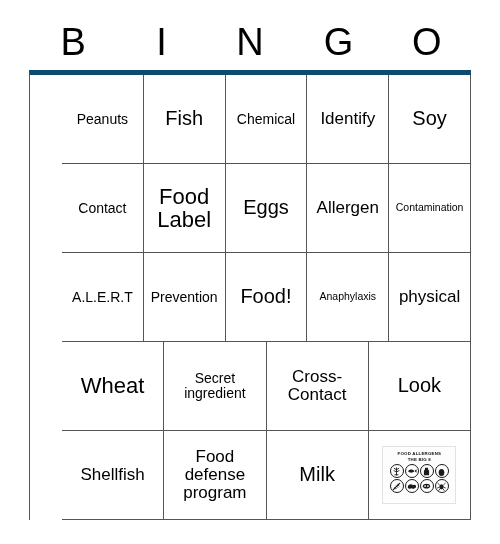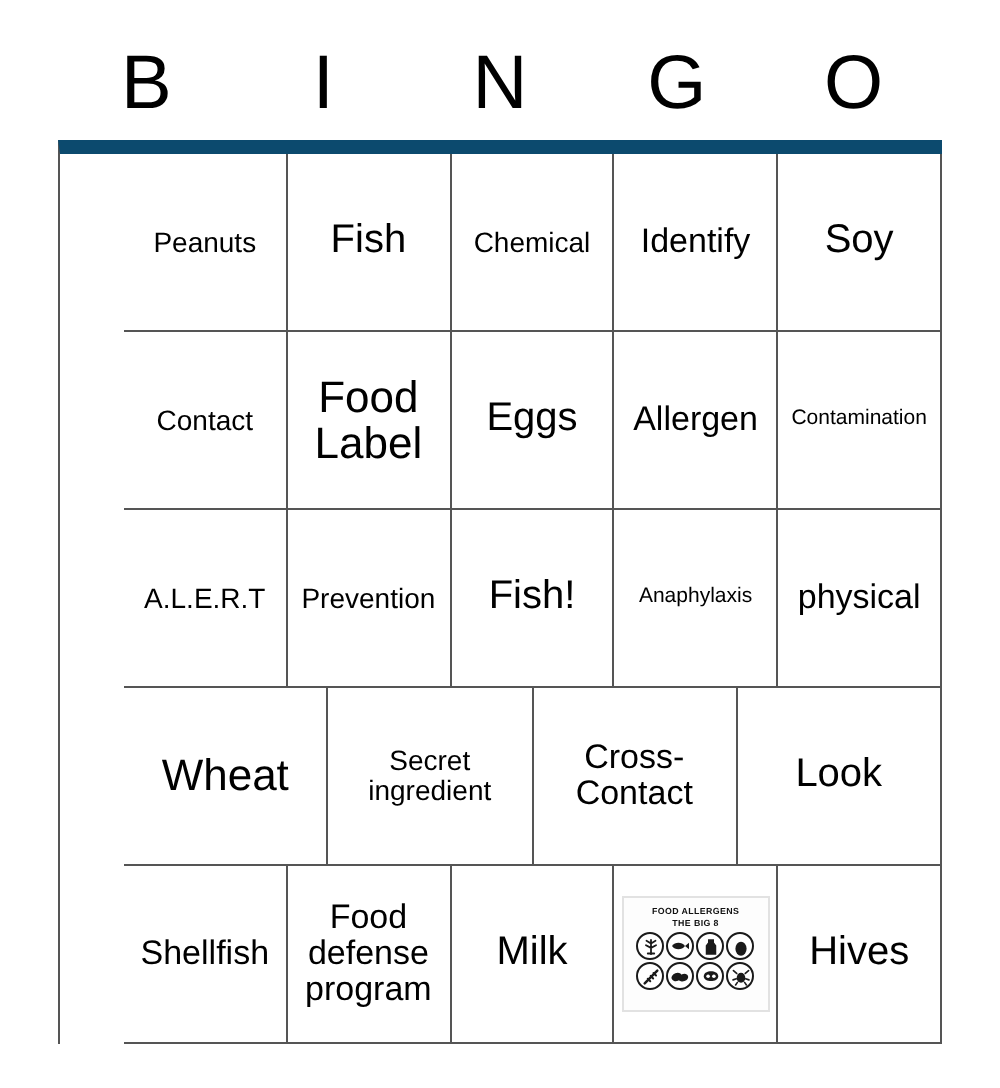--- a/index.html
+++ b/index.html
@@ -31,21 +31,21 @@
     align-items: center;
     justify-content: center;
     font-size: 38px;
     line-height: 1;
     font-weight: 400;
     color: #000;
     letter-spacing: 0;
   }
   .grid {
     width: 442px;
-    border-top: 7px solid #0c4a6e;
+    border-top: 5px solid #0c4a6e;
     border-left: 1px solid #555;
     box-sizing: border-box;
     padding-left: 32px;
   }
   .row {
     display: flex;
     width: 100%;
   }
   .cell {
     flex: 1 1 0;
@@ -167,21 +167,21 @@
     </div>
 
     <div class="row">
       <div class="cell">
         <span class="cell-text fs-small">A.L.E.R.T</span>
       </div>
       <div class="cell">
         <span class="cell-text fs-small">Prevention</span>
       </div>
       <div class="cell">
-        <span class="cell-text fs-xlarge">Fish!</span>
+        <span class="cell-text fs-xlarge">Food!</span>
       </div>
       <div class="cell">
         <span class="cell-text fs-xsmall">Anaphylaxis</span>
       </div>
       <div class="cell">
         <span class="cell-text fs-medium">physical</span>
       </div>
     </div>
 
     <div class="row">
@@ -258,19 +258,16 @@
             </span>
             <span class="allergen-icon">
               <svg width="9" height="9" viewBox="0 0 10 10">
                   <ellipse cx="5" cy="5.4" rx="2.4" ry="2.8" fill="#1a1a1a"></ellipse>
                   <path d="M2.6 3 L0.8 1.4 M7.4 3 L9.2 1.4 M2.4 6 L0.6 6.6 M7.6 6 L9.4 6.6 M3 8 L2 9.4 M7 8 L8 9.4" stroke="#1a1a1a" stroke-width="0.9" stroke-linecap="round"></path>
                 </svg>
             </span>
           </div>
         </div>
       </div>
-      <div class="cell">
-        <span class="cell-text fs-xlarge">Hives</span>
-      </div>
     </div>
 
   </div>
 </div>
 
 </body></html>

